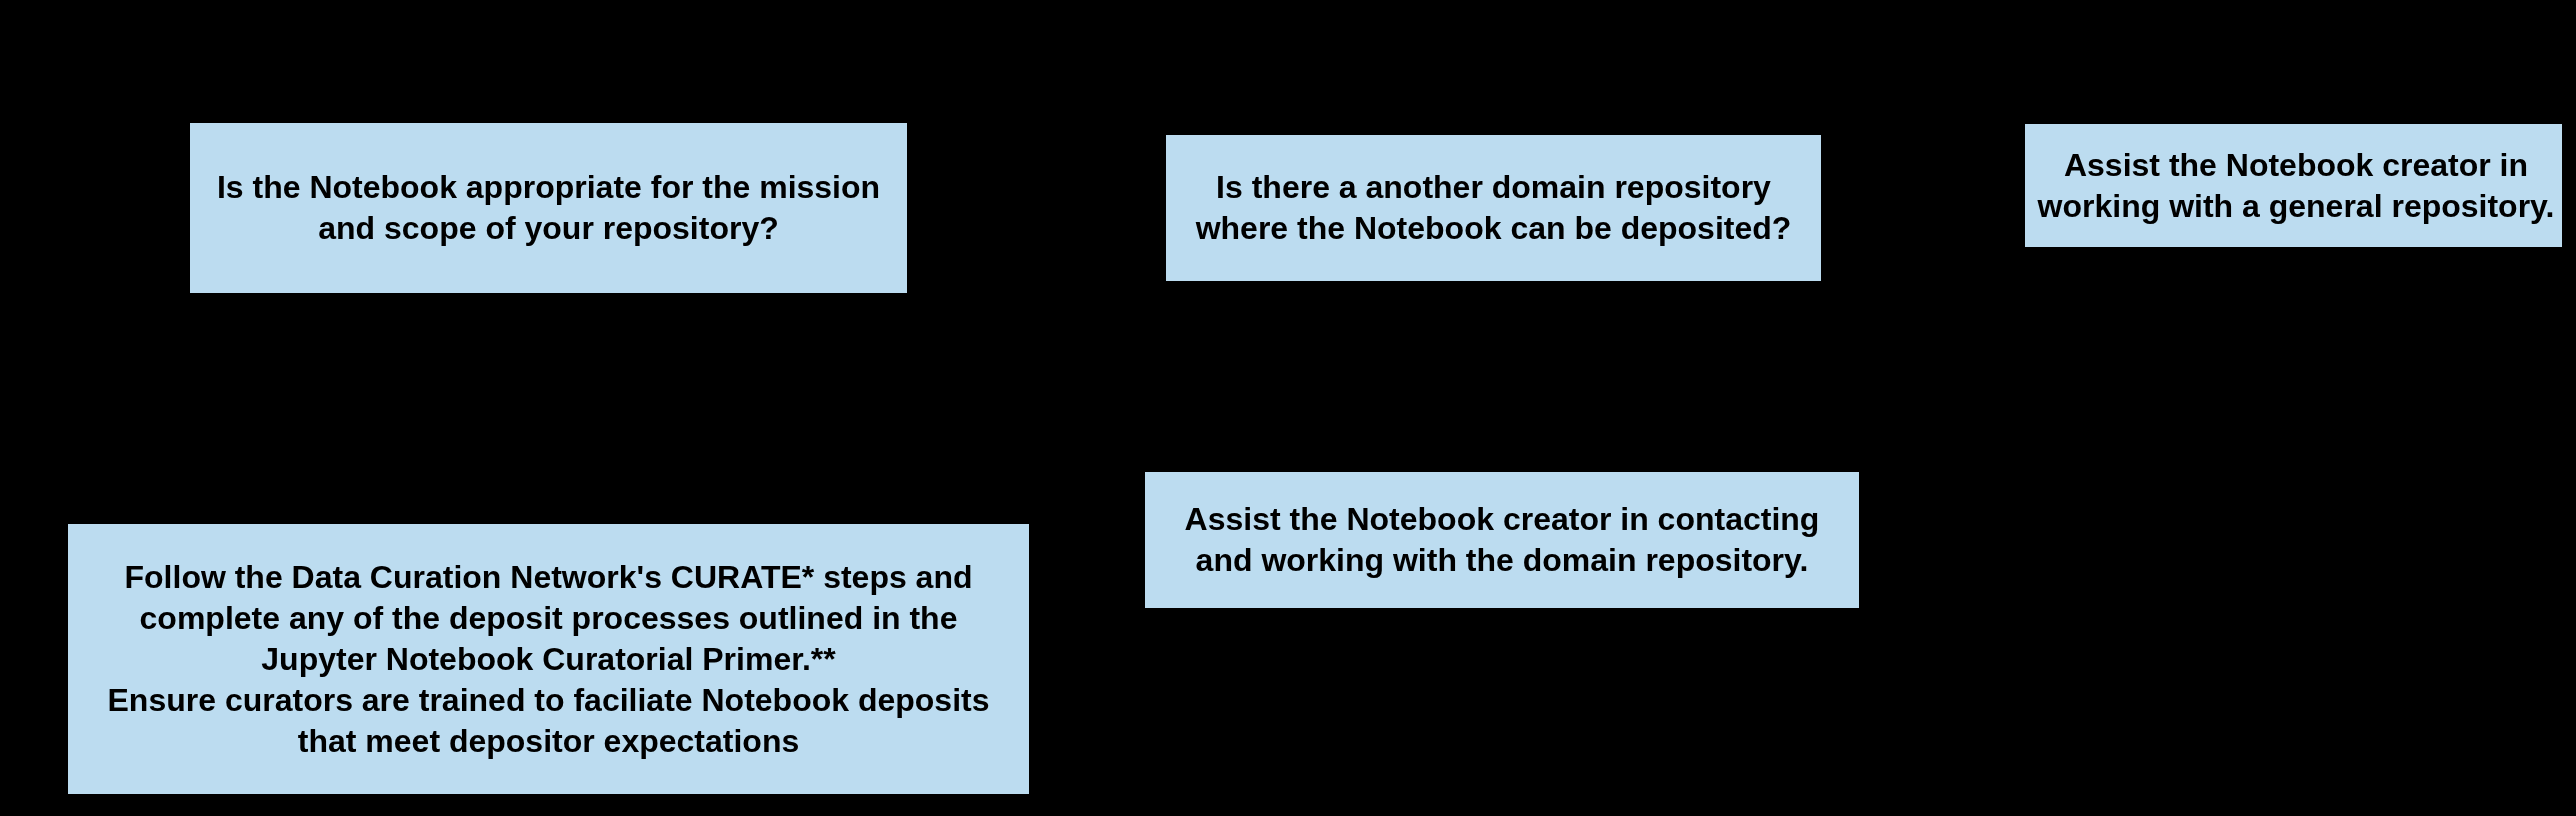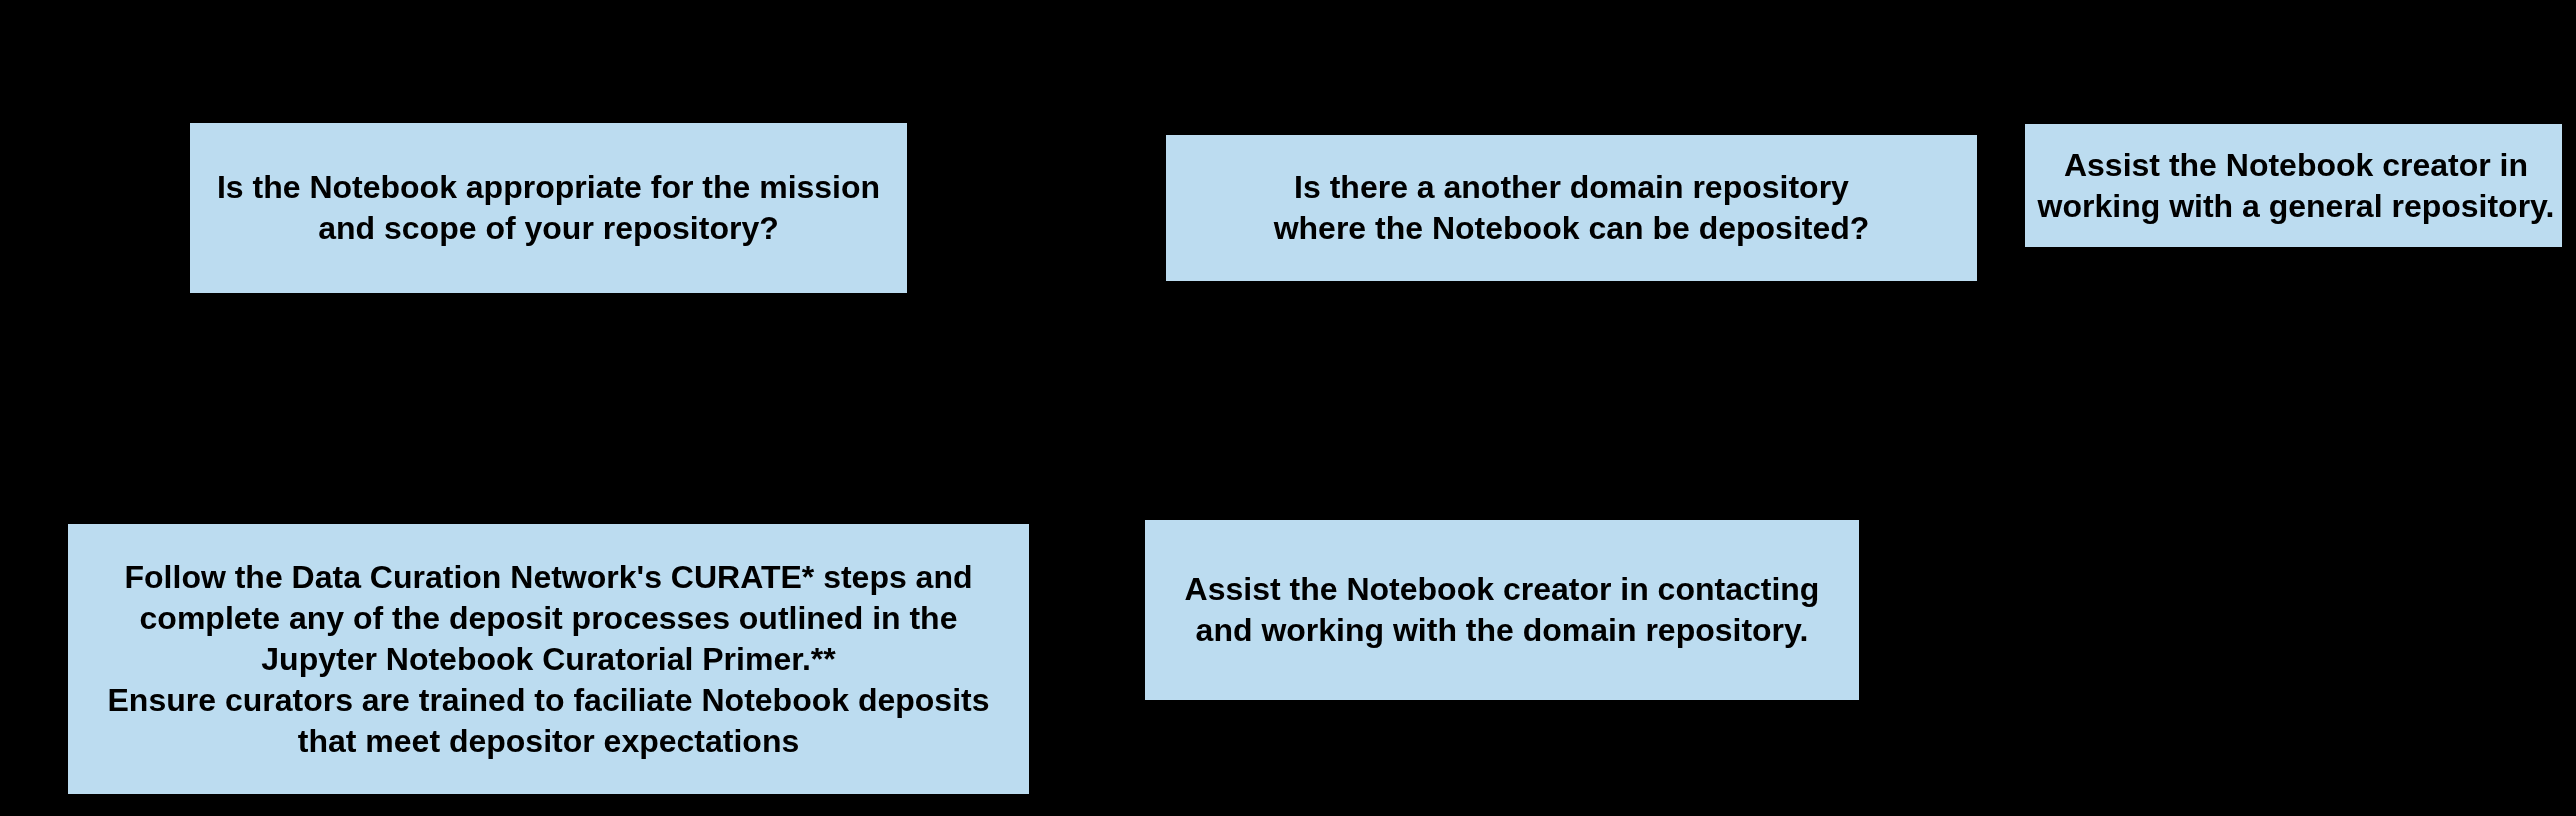--- a/index.html
+++ b/index.html
@@ -25,24 +25,24 @@
     align-items: center;
     justify-content: center;
     text-align: center;
     font-weight: bold;
     font-size: 32px;
     line-height: 41px;
     white-space: pre-line;
   }
   
   .n1 { left: 162px;  top: 95px; width: 717px; height: 170px; }
-  .n2 { left: 1138px; top: 107px; width: 811px; height: 146px; }
+  .n2 { left: 1138px; top: 107px; width: 655px; height: 146px; }
   .n3 { left: 1997px; top: 96px; width: 542px;  height: 123px; }
   .n4 { left: 40px;   top: 496px; width: 961px; height: 270px; }
-  .n5 { left: 1117px; top: 492px; width: 714px; height: 180px; }
+  .n5 { left: 1117px; top: 444px; width: 714px; height: 136px; }
 </style>
 </head>
 <body>
 
 <div class="canvas">
   <div class="node n1">Is the Notebook appropriate for the mission
 and scope of your repository?</div>
   <div class="node n2">Is there a another domain repository
 where the Notebook can be deposited?</div>
   <div class="node n3">Assist the Notebook creator in

